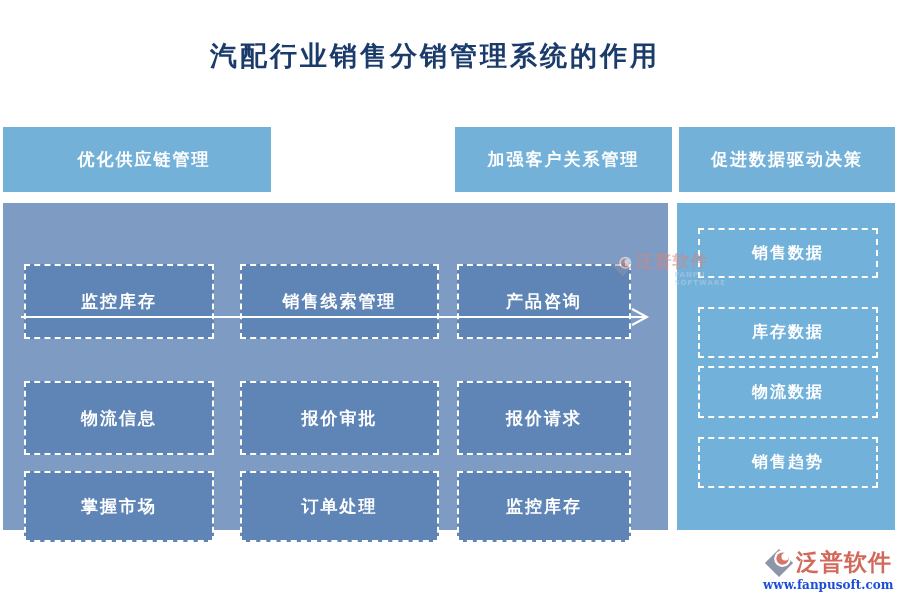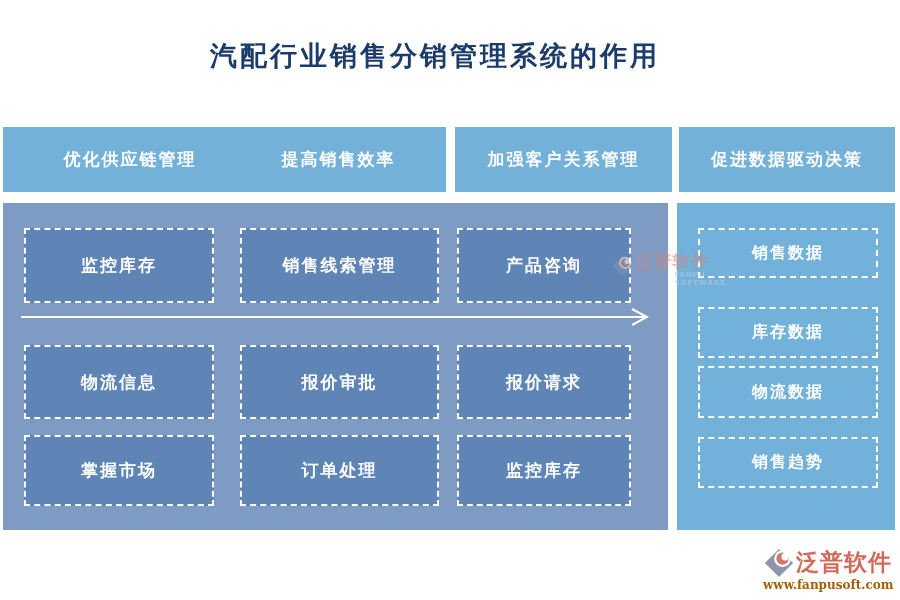--- a/index.html
+++ b/index.html
@@ -9,33 +9,34 @@
   }
   .page-title{
     position:absolute;top:38px;left:0;width:870px;text-align:center;
     color:#1b3c6b;font-size:27px;font-weight:bold;letter-spacing:3px;
   }
   .hdr-btn{
     position:absolute;top:127px;height:65px;background:#73b1d9;
     display:flex;align-items:center;justify-content:center;
     color:#ffffff;font-size:17px;font-weight:bold;letter-spacing:2px;
   }
-  .hdr-1{left:3px;width:254px;}
+  .hdr-1{left:3px;width:254px;padding-left:14px;}
   .hdr-2{left:231px;width:215px;}
   .hdr-3{left:455px;width:217px;}
   .hdr-4{left:679px;width:216px;}
   .main-panel{
     position:absolute;left:3px;top:203px;width:665px;height:327px;
     background:#7e9cc3;
   }
   .main-box{
     position:absolute;background:#5e85b6;border:2px dashed #ffffff;
     display:flex;align-items:center;justify-content:center;
     color:#ffffff;font-size:17px;font-weight:bold;letter-spacing:2px;
     box-sizing:border-box;
+    margin-top:36px;
   }
   .col-1{left:21px;width:190px;}
   .col-2{left:237px;width:199px;}
   .col-3{left:454px;width:174px;}
   .row-1{top:25px;height:75px;}
   .row-2{top:142px;height:74px;}
   .row-3{top:232px;height:71px;}
   .flow-arrow{position:absolute;left:14px;top:104px;width:636px;height:20px;}
   .right-panel{
     position:absolute;left:677px;top:203px;width:218px;height:327px;
@@ -56,31 +57,30 @@
     position:absolute;left:612px;top:252px;width:120px;opacity:.55;
     display:flex;align-items:flex-start;gap:3px;pointer-events:none;
   }
   .wm-center .wm-cn{color:#d9837a;font-size:17px;font-weight:bold;letter-spacing:1px;line-height:1.1;}
   .wm-center .wm-en{color:#b9cde0;font-size:7px;font-weight:bold;letter-spacing:1px;margin-left:38px;}
   .wm-footer{
     position:absolute;right:7px;bottom:8px;width:130px;text-align:center;
   }
   .wm-footer .wm-row{display:flex;align-items:center;justify-content:center;gap:2px;}
   .wm-footer .wm-cn{color:#d2695b;font-size:23px;font-weight:bold;letter-spacing:1px;}
-  .wm-footer .wm-url{color:#a16207;font-size:12px;font-weight:bold;margin-top:0px;font-family:"DejaVu Serif","Liberation Serif",serif;}
+  .wm-footer .wm-url{color:#1d4ed8;font-size:12px;font-weight:bold;margin-top:0px;font-family:"DejaVu Serif","Liberation Serif",serif;}
 </style>
 </head>
 <body>
 
 <div class="canvas">
 
   <div class="page-title">汽配行业销售分销管理系统的作用</div>
 
   <div class="hdr-btn hdr-1">优化供应链管理</div>
-  <div class="hdr-btn hdr-2">提高销售效率</div>
   <div class="hdr-btn hdr-3">加强客户关系管理</div>
   <div class="hdr-btn hdr-4">促进数据驱动决策</div>
 
   <div class="main-panel">
     <div class="main-box col-1 row-1">监控库存</div>
     <div class="main-box col-2 row-1">销售线索管理</div>
     <div class="main-box col-3 row-1">产品咨询</div>
 
     <svg class="flow-arrow" viewBox="0 0 636 20">
       <line x1="4" y1="10" x2="628" y2="10" stroke="#ffffff" stroke-width="2"></line>

